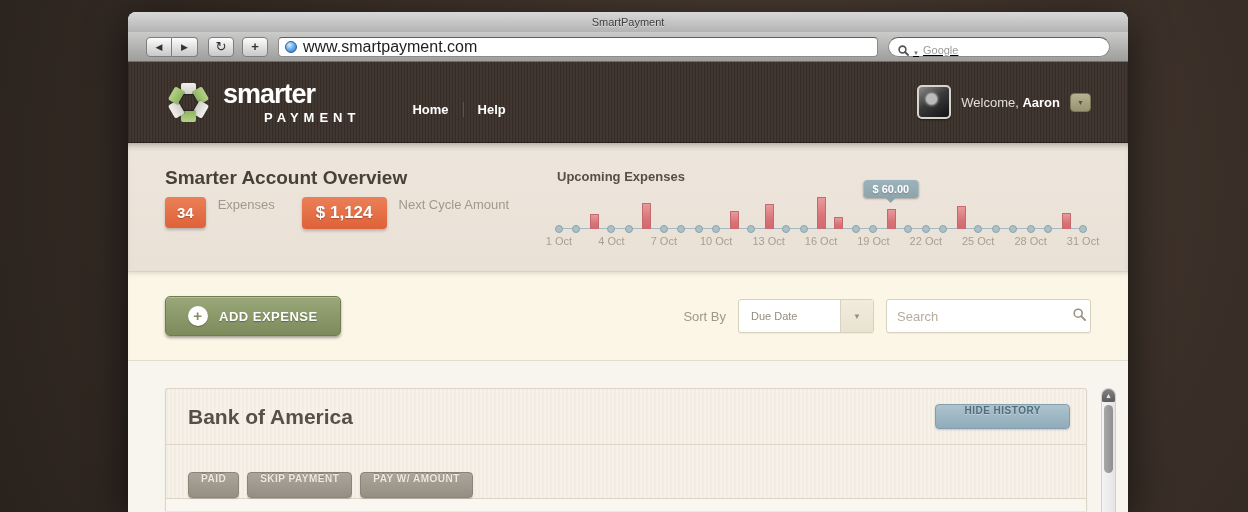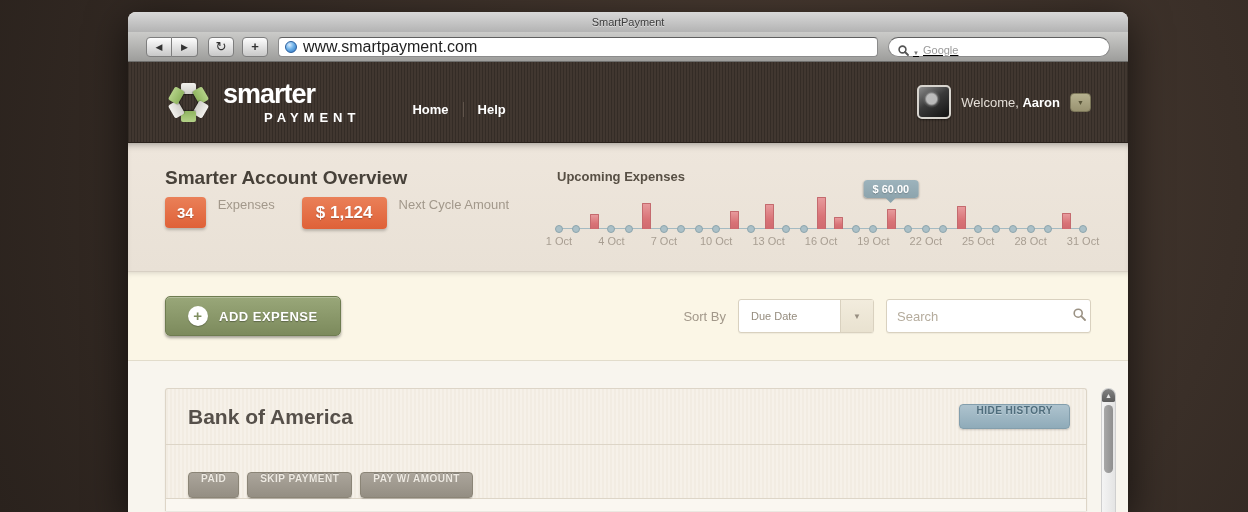--- a/index.html
+++ b/index.html
@@ -197,21 +197,21 @@
     background:repeating-linear-gradient(90deg,#f2ece2 0 2px,#f6f1e9 2px 4px);
     border:1px solid #ddd5c7; border-bottom:none; border-radius:3px 3px 0 0;
     box-shadow:0 1px 2px rgba(0,0,0,.07);
   }
   .card-header {
     height:56px; display:flex; align-items:center; justify-content:space-between;
     padding:0 16px 0 22px; border-bottom:1px solid #ddd5c7;
   }
   .card-title { font-size:21px; font-weight:bold; color:#56504a; }
   .hide-history-btn {
-    height:25px; padding:0 16px; border-radius:4px;
+    height:25px; padding:0 28px; border-radius:4px;
     background:linear-gradient(#aec3ce,#8fabb9); border:1px solid #839eac;
     color:#4f6d7c; font-size:10px; font-weight:bold; letter-spacing:.5px;
     text-shadow:0 1px 0 rgba(255,255,255,.35); box-shadow:0 1px 2px rgba(0,0,0,.18);
     cursor:pointer;
   }
   .card-actions {
     height:54px; display:flex; align-items:flex-end; gap:8px; padding:0 22px;
     border-bottom:1px solid #ddd5c7;
   }
   .card-action-btn {

